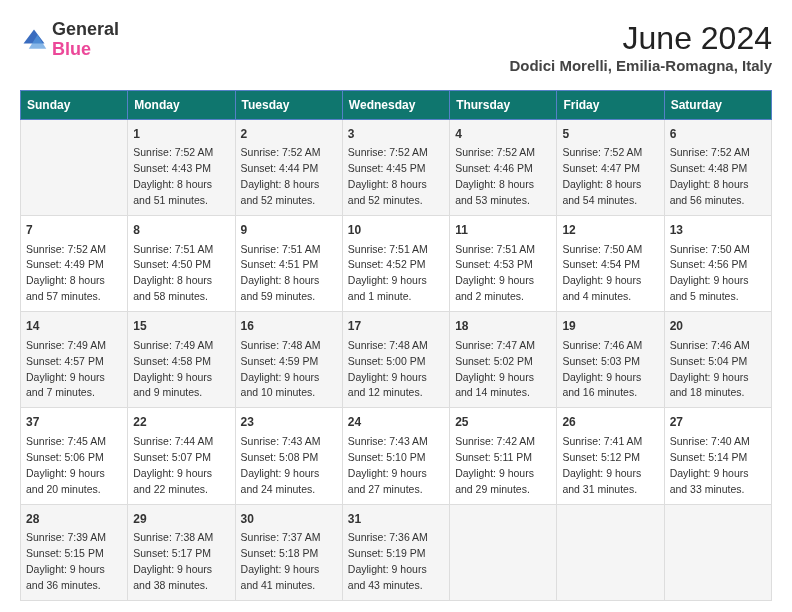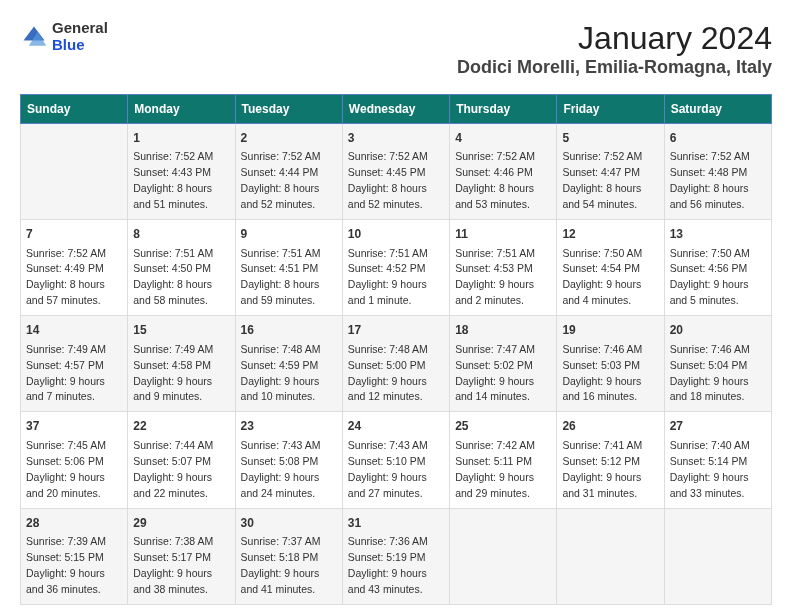--- a/index.html
+++ b/index.html
@@ -17,40 +17,40 @@
       margin-bottom: 16px;
     }
     .logo {
       display: flex;
       align-items: center;
       gap: 4px;
     }
     .logo-text {
       display: flex;
       flex-direction: column;
-      font-size: 15px;
+      font-size: 18px;
       font-weight: bold;
       line-height: 1.1;
       color: #333;
     }
     .logo-text span:first-child { color: #333; }
     .logo-icon {
       width: 28px;
       height: 28px;
     }
     .title-block {
       text-align: right;
     }
     .main-title {
       font-size: 32px;
       font-weight: normal;
       color: #222;
     }
     .sub-title {
-      font-size: 18px;
+      font-size: 15px;
       font-weight: bold;
       color: #444;
     }
     table {
       width: 100%;
       border-collapse: collapse;
       font-size: 11px;
     }
     thead tr {
       background-color: #0f766e;
@@ -94,25 +94,25 @@
 <body>
 
 <div class="header">
   <div class="logo">
     <svg class="logo-icon" viewBox="0 0 32 32" xmlns="http://www.w3.org/2000/svg">
       <polygon points="16,4 28,20 4,20" fill="#3a6cbf"></polygon>
       <polygon points="20,10 30,26 10,26" fill="#5599dd" opacity="0.7"></polygon>
     </svg>
     <div class="logo-text">
       <span>General</span>
-      <span style="color:#1d4ed8;">Blue</span>
+      <span style="color:#ec4899;">Blue</span>
     </div>
   </div>
   <div class="title-block">
-    <div class="main-title">January 2024</div>
+    <div class="main-title">June 2024</div>
     <div class="sub-title">Dodici Morelli, Emilia-Romagna, Italy</div>
   </div>
 </div>
 
 <table>
   <thead>
     <tr>
 
     <th>Sunday</th>
         <th>Monday</th>

